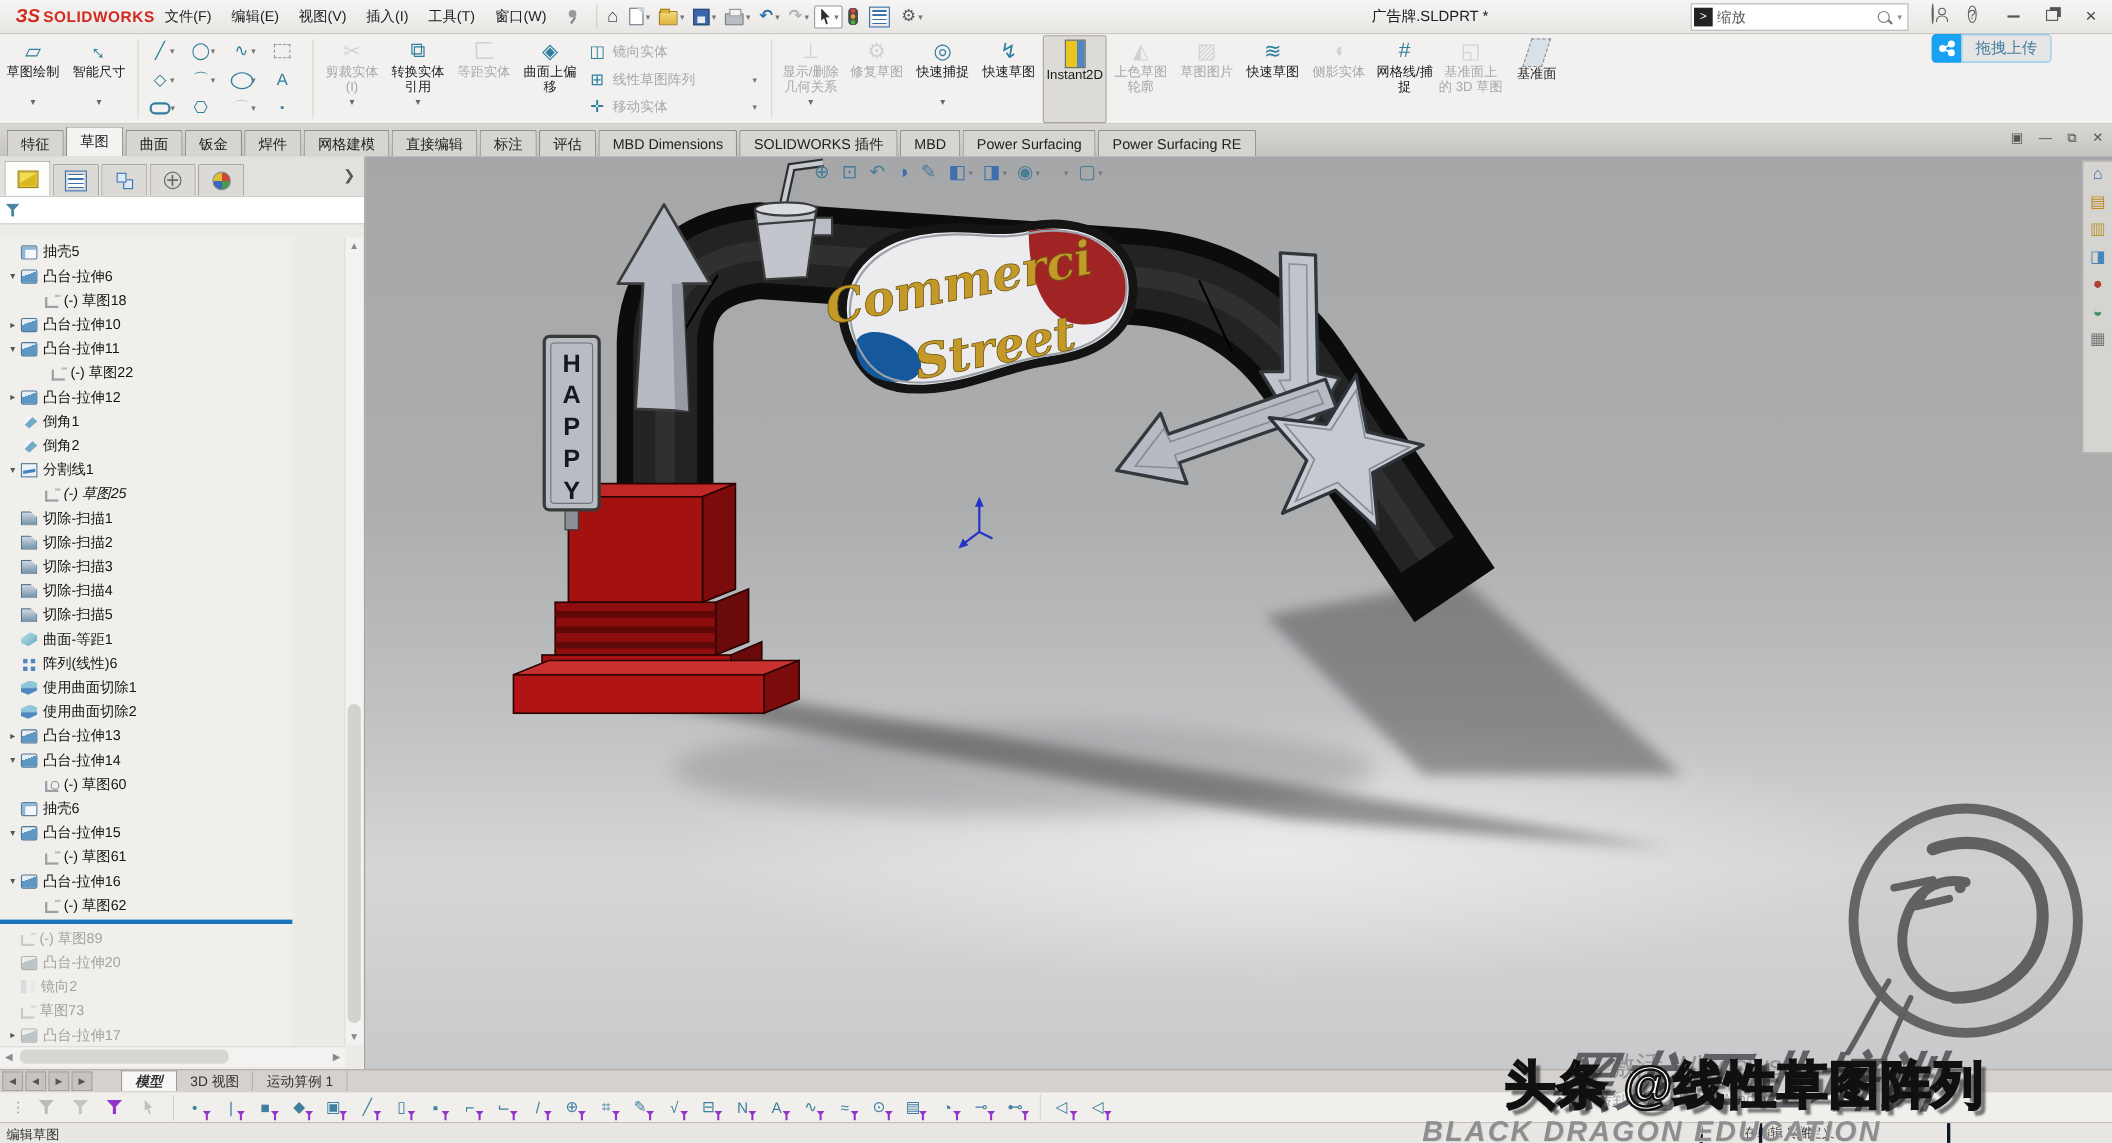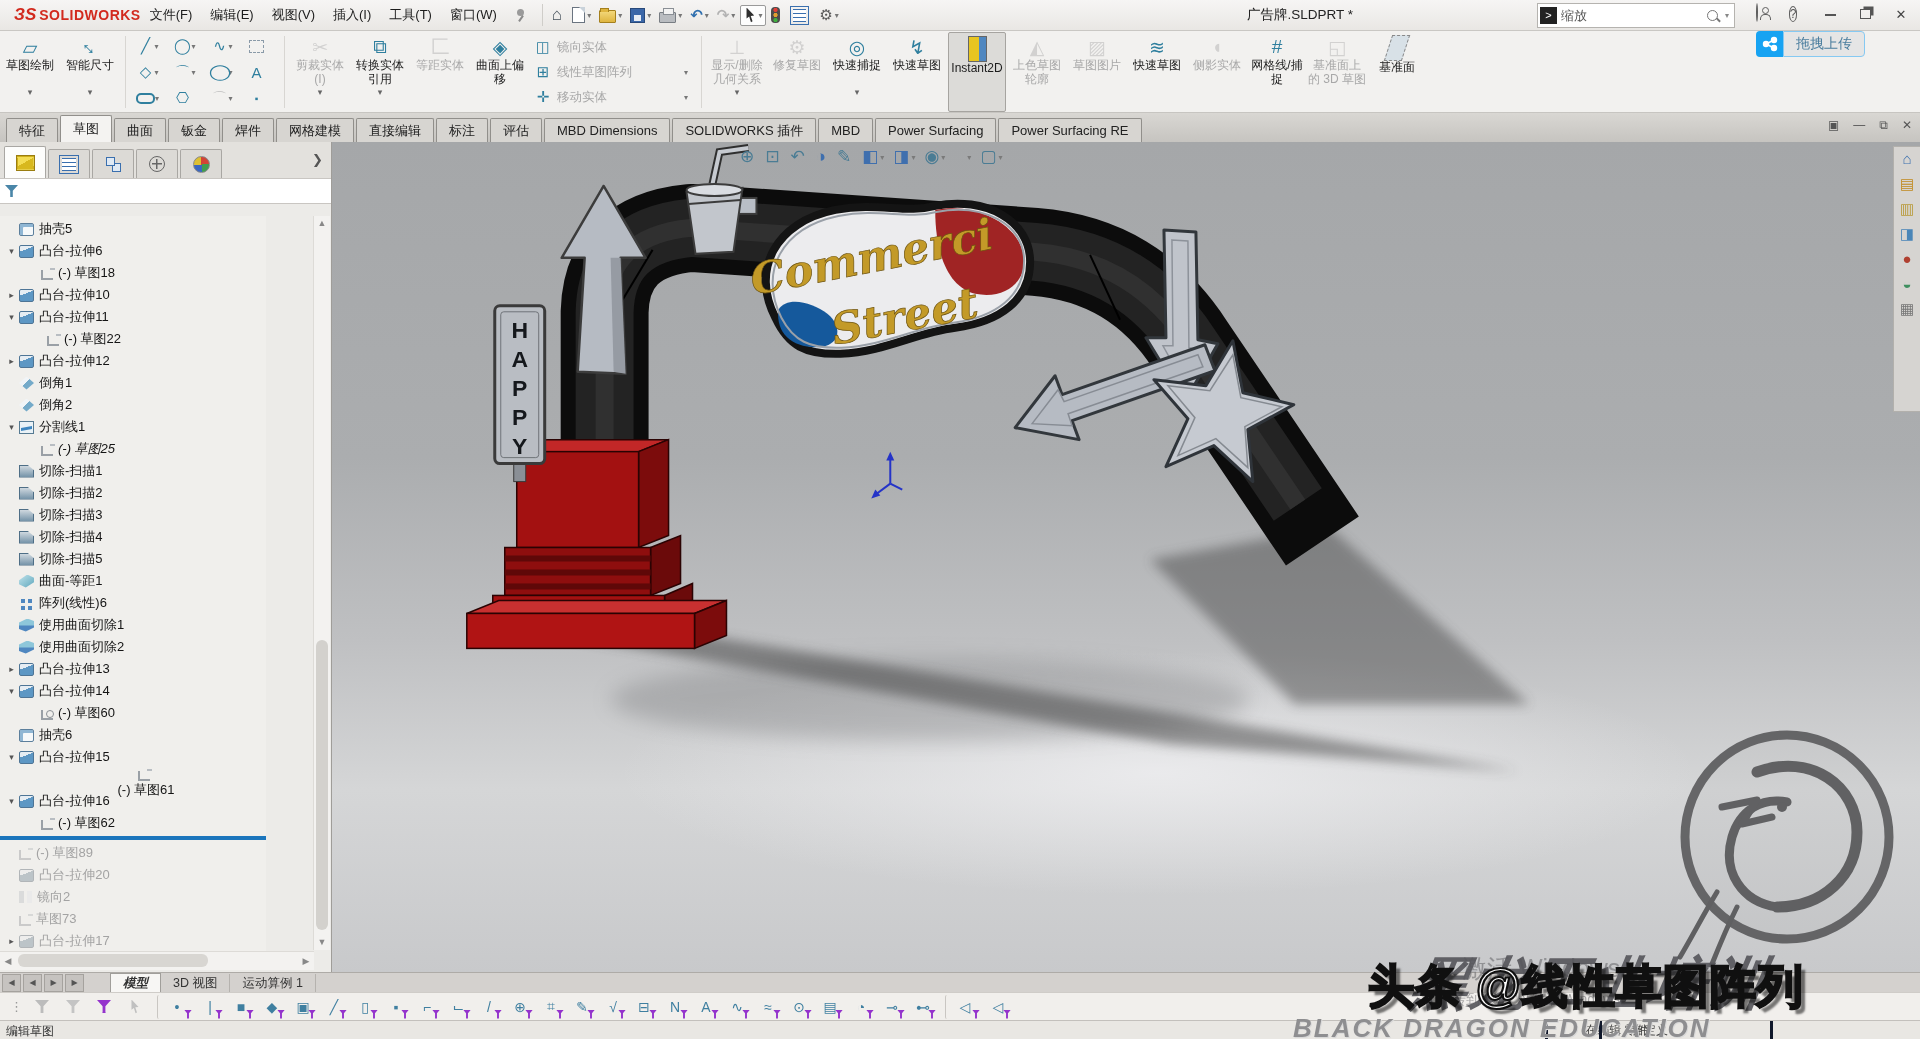--- a/index.html
+++ b/index.html
@@ -804,21 +804,21 @@
         <div class="trow">
           <span class="tarrow"></span>
           <span class="ti ic-tshell"></span>
           <span class="tlabel">抽壳6</span>
         </div>
         <div class="trow">
           <span class="tarrow">▾</span>
           <span class="ti ic-tboss"></span>
           <span class="tlabel">凸台-拉伸15</span>
         </div>
-        <div class="trow" style="padding-left: 26px; flex-direction: column;">
+        <div class="trow" style="padding-left: 26px;">
           <span class="tarrow"></span>
           <span class="ti ic-tsk"></span>
           <span class="tlabel">(-) 草图61</span>
         </div>
         <div class="trow">
           <span class="tarrow">▾</span>
           <span class="ti ic-tboss"></span>
           <span class="tlabel">凸台-拉伸16</span>
         </div>
         <div class="trow" style="padding-left: 26px;">

